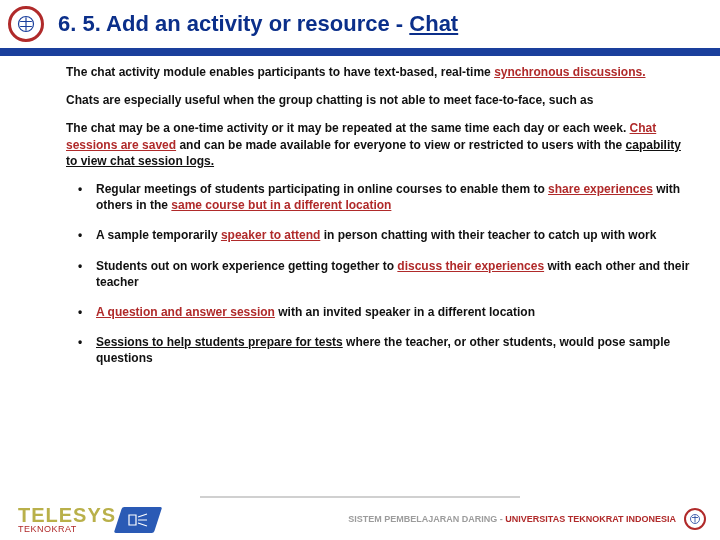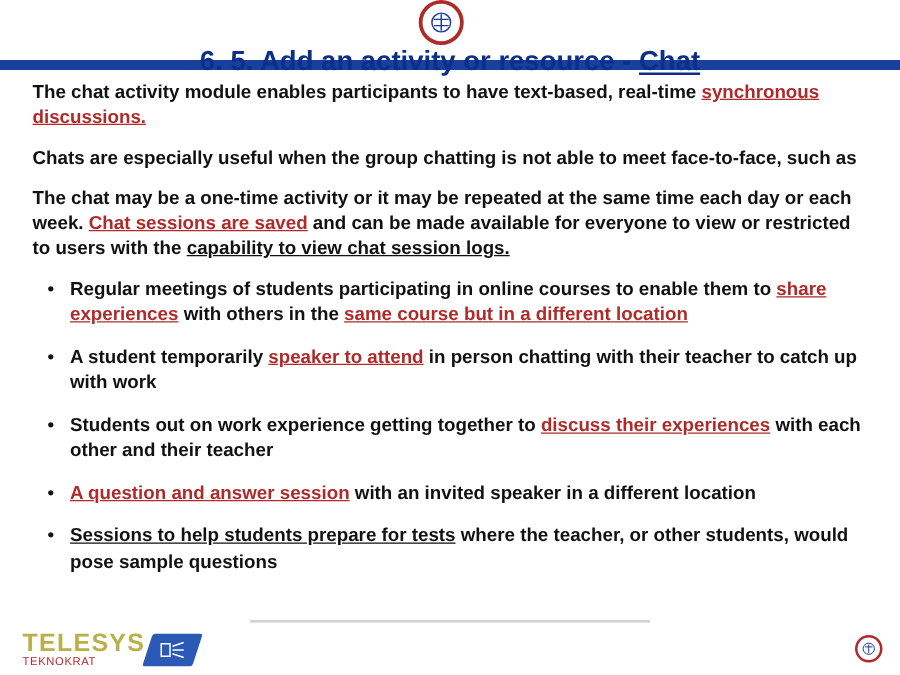--- a/index.html
+++ b/index.html
@@ -1,28 +1,28 @@
 <!DOCTYPE html>
 <html><head>
 <meta charset="utf-8">
 <style>
   * { box-sizing: border-box; margin: 0; padding: 0; }
   html, body { width: 720px; height: 540px; font-family: "Segoe UI", Tahoma, sans-serif; background: #fff; color: #000; }
   .slide { position: relative; width: 720px; height: 540px; background: #fff; overflow: hidden; }
-  .header { display: flex; align-items: center; height: 48px; padding: 0 8px; flex-direction: column; }
+  .header { display: flex; align-items: center; height: 48px; padding: 0 8px; }
   .logo-circle {
     width: 36px; height: 36px; border-radius: 50%;
     border: 3px solid #b02a2a; display: flex; align-items: center; justify-content: center;
     background: #fff; margin-right: 14px; flex: 0 0 auto;
   }
   .logo-circle svg { width: 20px; height: 20px; }
   .title { font-size: 22px; font-weight: 700; color: #0b2f8a; font-family: "Trebuchet MS", "Segoe UI", sans-serif; }
   .title .chat { text-decoration: underline; }
   .blue-bar { height: 8px; background: #1a3f9c; width: 100%; }
-  .content { padding: 8px 26px 0 26px; font-size: 15px; line-height: 1.35; color: #111; }
+  .content { padding: 8px 26px 0 26px; font-size: 12px; line-height: 1.35; color: #111; margin-left: 40px; }
   .content p { margin-bottom: 12px; font-weight: 700; }
   .content .red { color: #b02a2a; text-decoration: underline; }
   .content .ul { text-decoration: underline; }
   ul.bullets { list-style: none; padding-left: 12px; }
   ul.bullets li { display: flex; margin-bottom: 14px; font-weight: 700; }
   ul.bullets li .dot { width: 18px; flex: 0 0 18px; }
   ul.bullets li .txt { flex: 1; }
   .footer { position: absolute; left: 0; right: 0; bottom: 0; height: 44px; }
   .foot-rule { position: absolute; left: 200px; right: 200px; top: 0; height: 2px; background: #d0d0d0; }
   .telesys { position: absolute; left: 18px; bottom: 6px; display: flex; align-items: center; gap: 2px; }
@@ -77,21 +77,21 @@
     <ul class="bullets">
       <li>
         <span class="dot">•</span>
         <span class="txt">
           <span>Regular meetings of students participating in online courses to enable them to </span><span class="red">share experiences</span><span> with others in the </span><span class="red">same course but in a different location</span>
         </span>
       </li>
       <li>
         <span class="dot">•</span>
         <span class="txt">
-          <span>A student temporarily </span><span class="red">speaker to attend</span><span> in person chatting with their teacher to catch up with work</span>
+          <span>A sample temporarily </span><span class="red">speaker to attend</span><span> in person chatting with their teacher to catch up with work</span>
         </span>
       </li>
       <li>
         <span class="dot">•</span>
         <span class="txt">
           <span>Students out on work experience getting together to </span><span class="red">discuss their experiences</span><span> with each other and their teacher</span>
         </span>
       </li>
       <li>
         <span class="dot">•</span>
@@ -120,20 +120,23 @@
         <svg width="24" height="16" viewBox="0 0 24 16">
           <g stroke="#fff" stroke-width="1.2" fill="none">
             <path d="M3 3 L10 3 L10 13 L3 13 Z"></path>
               <path d="M12 5 L21 2 M12 8 L21 8 M12 11 L21 14"></path>
           </g>
         </svg>
       </div>
     </div>
 
     <div class="footer-right">
+      <div class="footer-text">
+        <span class="g">SISTEM PEMBELAJARAN DARING - </span><span class="r">UNIVERSITAS TEKNOKRAT INDONESIA</span>
+      </div>
       <div class="footer-logo">
         <svg width="12" height="12" viewBox="0 0 24 24">
             <g stroke="#1a3f9c" stroke-width="1.6" fill="none">
           <circle cx="12" cy="12" r="9"></circle>
               <path d="M12 5 L12 19 M6 9 L18 9"></path>
             </g>
           </svg>
       </div>
     </div>
   </div>

